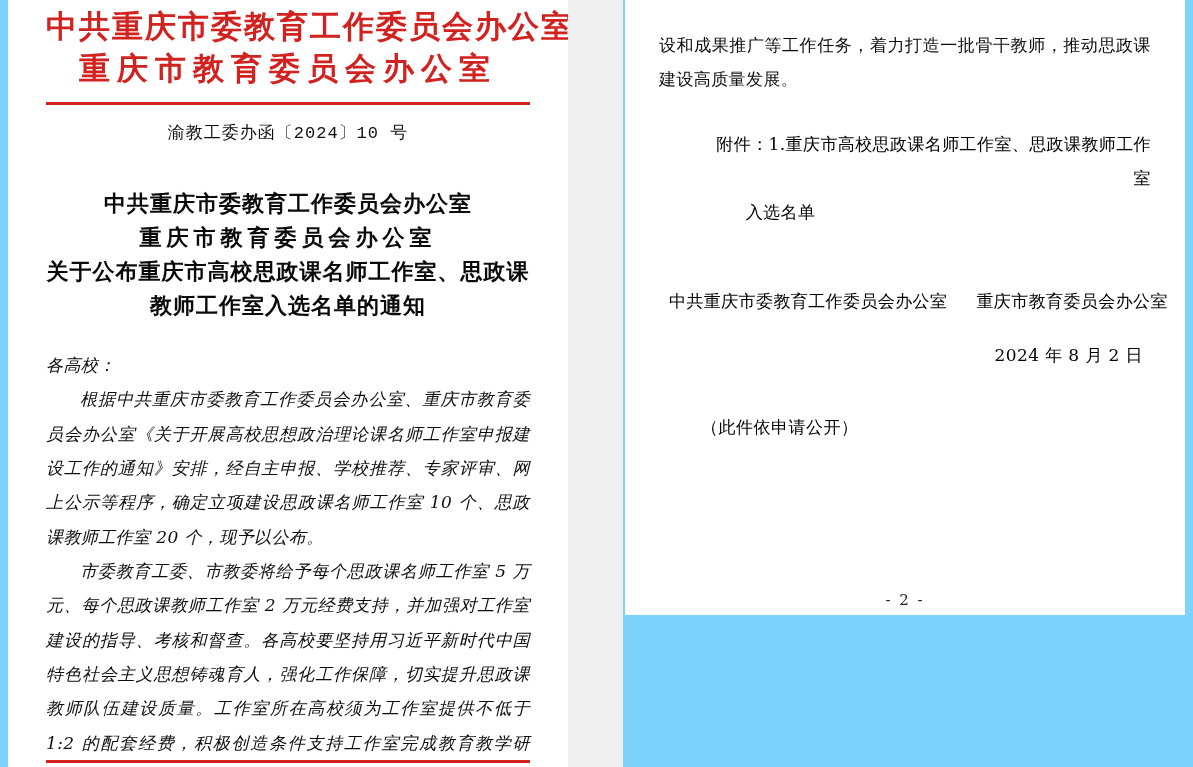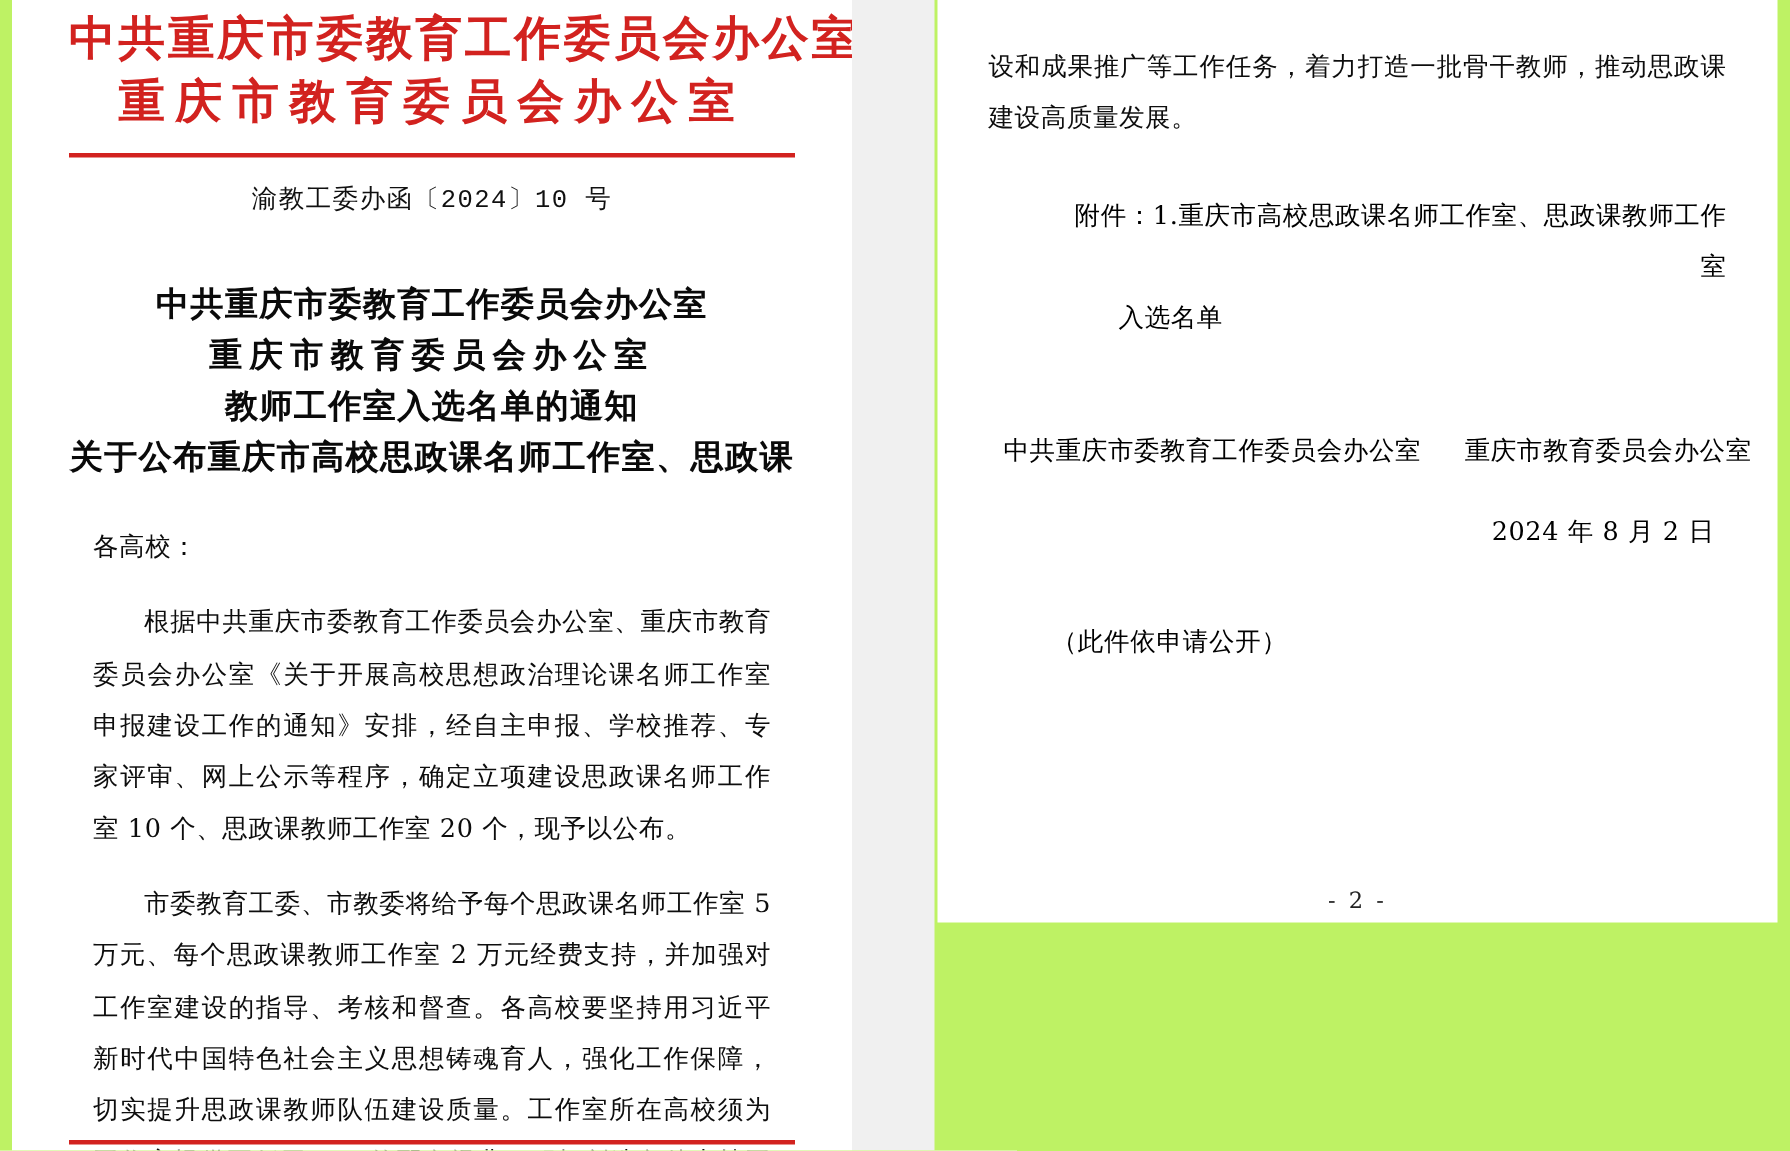--- a/index.html
+++ b/index.html
@@ -12,21 +12,21 @@
     height: 767px;
     font-family: "DejaVu Serif", "Liberation Serif", serif;
     overflow: hidden;
     position: relative;
   }
   .doc-wrap {
     display: flex;
     width: 1193px;
     height: 767px;
     box-sizing: border-box;
-    background: #bef264;
+    background: #7dd3fc;
   }
   .page {
     background: #ffffff;
     position: relative;
     box-sizing: border-box;
     overflow: hidden;
   }
   .page-left {
     width: 560px;
     height: 767px;
@@ -99,21 +99,22 @@
   
   .body-text {
     margin-top: 26px;
     font-size: 17px;
     line-height: 2.02;
     color: #0d0d0d;
     text-align: justify;
     letter-spacing: 0.4px;
   }
   .body-text p {
-    margin: 16px;
+    margin: 0;
+    font-style: italic;
   }
   .p-indent { text-indent: 2em; }
 
   .right-body {
     margin-top: 28px;
     font-size: 17px;
     line-height: 2.02;
     color: #0d0d0d;
     text-align: justify;
     letter-spacing: 0.4px;
@@ -196,22 +197,22 @@
       <div class="letterhead-line l1">中共重庆市委教育工作委员会办公室</div>
       <div class="letterhead-line l2">重庆市教育委员会办公室</div>
       <div class="red-rule"></div>
     </div>
 
     <div class="doc-number">渝教工委办函〔2024〕10 号</div>
 
     <div class="title-block">
       <div class="title-line">中共重庆市委教育工作委员会办公室</div>
       <div class="title-line spaced">重庆市教育委员会办公室</div>
+      <div class="title-line">关于公布重庆市高校思政课名师工作室、思政课</div>
       <div class="title-line">教师工作室入选名单的通知</div>
-      <div class="title-line">关于公布重庆市高校思政课名师工作室、思政课</div>
     </div>
 
     <div class="body-text">
       <p>各高校：</p>
       <p class="p-indent">根据中共重庆市委教育工作委员会办公室、重庆市教育委员会办公室《关于开展高校思想政治理论课名师工作室申报建设工作的通知》安排，经自主申报、学校推荐、专家评审、网上公示等程序，确定立项建设思政课名师工作室 10 个、思政课教师工作室 20 个，现予以公布。</p>
       <p class="p-indent">市委教育工委、市教委将给予每个思政课名师工作室 5 万元、每个思政课教师工作室 2 万元经费支持，并加强对工作室建设的指导、考核和督查。各高校要坚持用习近平新时代中国特色社会主义思想铸魂育人，强化工作保障，切实提升思政课教师队伍建设质量。工作室所在高校须为工作室提供不低于 1:2 的配套经费，积极创造条件支持工作室完成教育教学研究、学术交流、团队建</p>
     </div>
 
     <div class="bottom-sliver"></div>
   </div>

